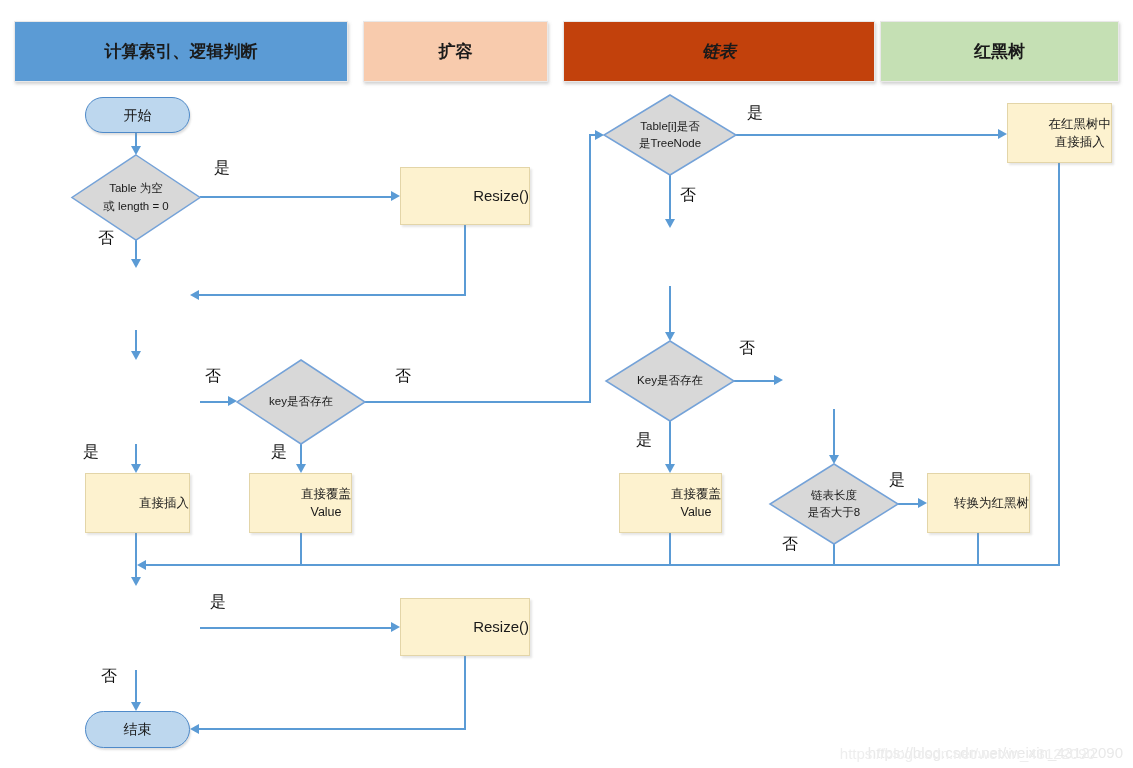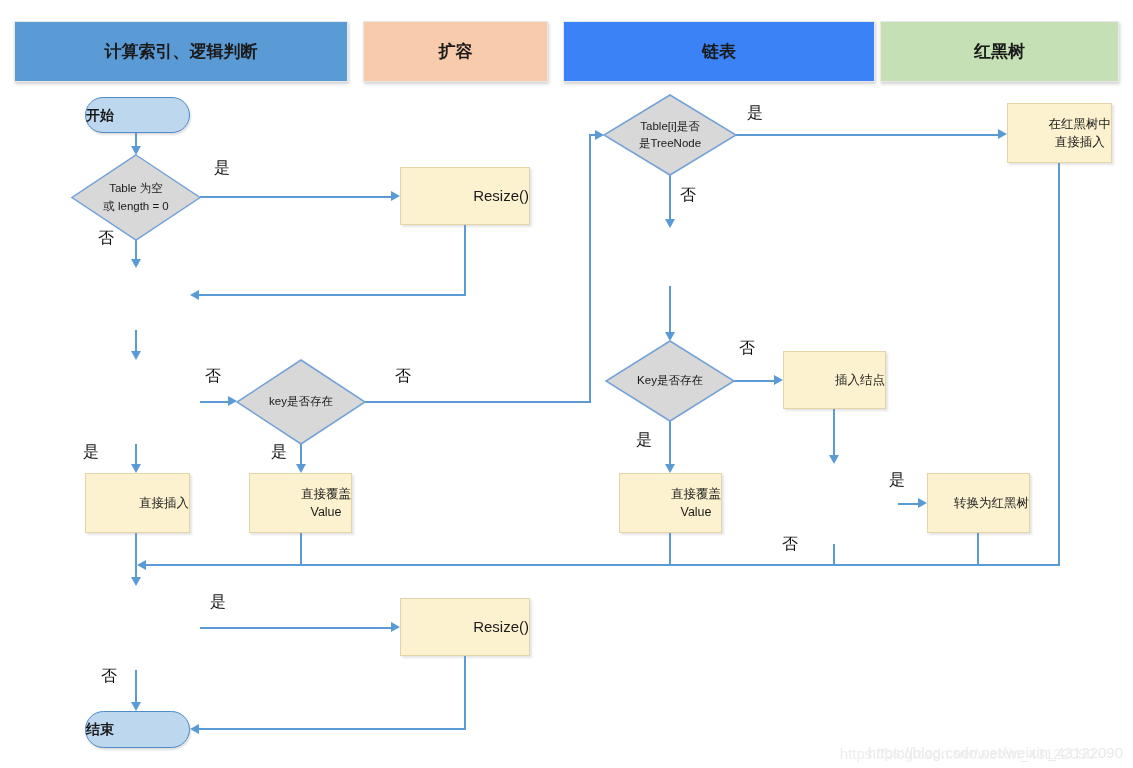--- a/index.html
+++ b/index.html
@@ -8,33 +8,32 @@
     font-family:"Liberation Sans","DejaVu Sans",sans-serif;color:#1a1a1a;
   }
   
   .hdr{
     position:absolute;top:21px;height:61px;display:flex;align-items:center;justify-content:center;
     font-size:17px;font-weight:bold;border:1px solid #e9e8e8;box-sizing:border-box;
     box-shadow:1px 2px 3px rgba(120,120,120,0.35);
   }
   .hdr-blue{background:#5b9bd5;}
   .hdr-peach{background:#f8cbad;}
-  .hdr-yellow{background:#3b82f6;}
+  .hdr-yellow{background:#c2410c;font-style:italic;}
   .hdr-green{background:#c5e0b4;}
   
   .proc{
     position:absolute;background:#fdf2cf;border:1px solid #e3d5a8;box-sizing:border-box;
     display:flex;align-items:center;justify-content:flex-end;
     box-shadow:2px 2px 2px rgba(150,150,150,0.25);
   }
   .stadium{
     position:absolute;background:#bdd7ee;border:1.5px solid #4f8ac9;box-sizing:border-box;
-    border-radius:19px;display:flex;align-items:center;justify-content:flex-start;
+    border-radius:19px;display:flex;align-items:center;justify-content:center;
     box-shadow:1px 2px 2px rgba(150,150,150,0.3);
-    font-weight:bold;
   }
   .diamond{position:absolute;}
   .diamond svg{position:absolute;left:0;top:0;width:100%;height:100%;overflow:visible;}
   .nlabel{white-space:pre-line;text-align:center;font-size:12.5px;line-height:1.45;}
   .dlabel{
     position:absolute;left:0;top:0;width:100%;height:100%;
     display:flex;align-items:center;justify-content:center;font-size:11.5px;line-height:1.5;
   }
   .big{font-size:15px;}
   .sm{font-size:14px;}
@@ -180,29 +179,33 @@
   </div>
 
 
   <div class="diamond" style="left:606px;top:341px;width:128px;height:80px;">
     <svg viewBox="0 0 100 60" preserveAspectRatio="none">
         <polygon points="50,0 100,30 50,60 0,30" fill="#d8d8d8" stroke="#74a2d8" stroke-width="1.5" vector-effect="non-scaling-stroke"></polygon>
       </svg>
     <div class="nlabel dlabel">Key是否存在</div>
   </div>
 
-  <div class="proc" style="left:783px;top:351px;width:103px;height:58px;">
-    <div class="nlabel">插入结点</div>
-  </div>
 
   <div class="proc" style="left:619px;top:473px;width:103px;height:60px;">
     <div class="nlabel">直接覆盖
 Value</div>
   </div>
 
+  <div class="diamond" style="left:770px;top:464px;width:128px;height:80px;">
+    <svg viewBox="0 0 100 60" preserveAspectRatio="none">
+        <polygon points="50,0 100,30 50,60 0,30" fill="#d8d8d8" stroke="#74a2d8" stroke-width="1.5" vector-effect="non-scaling-stroke"></polygon>
+      </svg>
+    <div class="nlabel dlabel">链表长度
+是否大于8</div>
+  </div>
 
   <div class="proc" style="left:927px;top:473px;width:103px;height:60px;">
     <div class="nlabel">转换为红黑树</div>
   </div>
 
 
   <div class="proc" style="left:400px;top:598px;width:130px;height:58px;">
     <div class="nlabel big">Resize()</div>
   </div>
 

